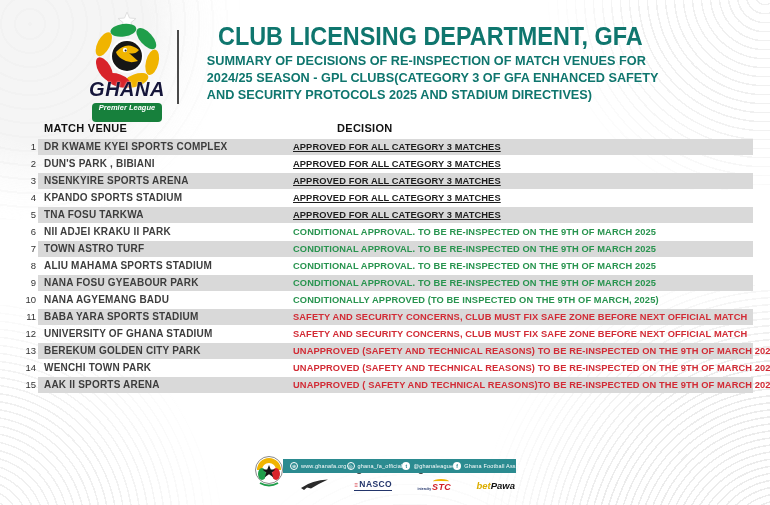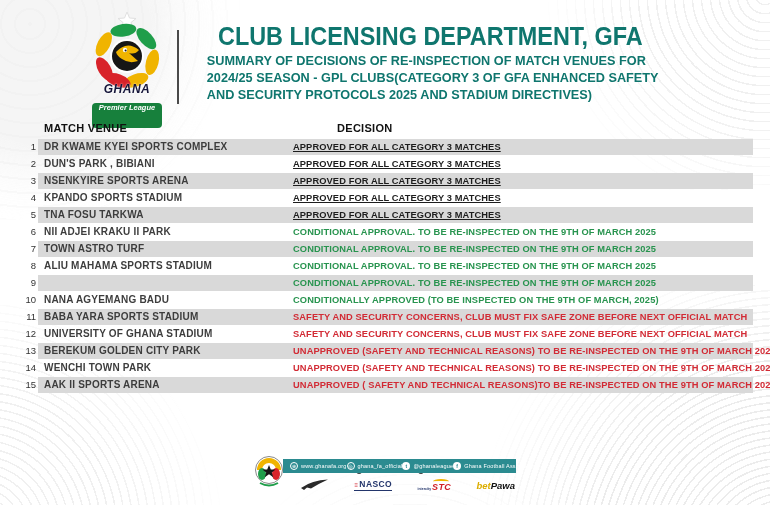--- a/index.html
+++ b/index.html
@@ -26,24 +26,24 @@
     -webkit-mask-image:radial-gradient(circle at 85% 85%, #000 0 50%, transparent 78%);
     mask-image:radial-gradient(circle at 85% 85%, #000 0 50%, transparent 78%);}
   .swirl-bc{left:260px;bottom:-140px;width:300px;height:220px;opacity:.5;
     background:repeating-radial-gradient(circle at 50% 100%, #f0f0f0 0 1.5px, transparent 1.5px 10px);
     -webkit-mask-image:radial-gradient(circle at 50% 100%, #000 0 45%, transparent 75%);
     mask-image:radial-gradient(circle at 50% 100%, #000 0 45%, transparent 75%);}
 
   
   .gpl-logo{position:absolute;left:82px;top:12px;width:90px;height:100px;}
   .gpl-text{position:absolute;left:0;right:0;top:70px;text-align:center;}
-  .gpl-ghana{font-size:12px;font-weight:800;font-style:italic;color:#16163a;
+  .gpl-ghana{font-size:20px;font-weight:800;font-style:italic;color:#16163a;
              letter-spacing:.5px;line-height:14px;text-shadow:0 0 2px #fff;}
   .gpl-ribbon{display:inline-block;margin-top:0px;background:#17803c;color:#fff;
-              font-size:7.5px;font-style:italic;font-weight:700;padding:1px 7px 16px;
+              font-size:7.5px;font-style:italic;font-weight:700;padding:1px 7px 10px;
               border-radius:4px;line-height:8px;}
   .hdr-divider{position:absolute;left:177px;top:30px;width:2px;height:74px;background:#4a4a4a;}
   .hdr-text{position:absolute;left:190px;top:22px;width:560px;text-align:left;color:#0f766e;}
   .hdr-title{font-size:26px;font-weight:800;letter-spacing:0;transform:scaleX(.9);
              transform-origin:center;white-space:nowrap;line-height:28px;}
   .hdr-sub{margin-top:2px;font-size:13.5px;font-weight:700;line-height:17px;
            transform:scaleX(.94);transform-origin:center;}
 
   
   .tbl{position:absolute;left:14px;top:121px;width:740px;}
@@ -184,20 +184,21 @@
     </div>
 
     <div class="trow">
       <span class="num">8</span>
       <span class="venue">ALIU MAHAMA SPORTS STADIUM</span>
       <span class="decision" data-status="conditional">CONDITIONAL APPROVAL. TO BE RE-INSPECTED ON THE 9TH OF MARCH 2025</span>
     </div>
 
     <div class="trow">
       <span class="num">9</span>
+      <span class="venue">NANA FOSU GYEABOUR PARK</span>
       <span class="decision" data-status="conditional">CONDITIONAL APPROVAL. TO BE RE-INSPECTED ON THE 9TH OF MARCH 2025</span>
     </div>
 
     <div class="trow">
       <span class="num">10</span>
       <span class="venue">NANA AGYEMANG BADU</span>
       <span class="decision" data-status="conditional">CONDITIONALLY APPROVED (TO BE INSPECTED ON THE 9TH OF MARCH, 2025)</span>
     </div>
 
     <div class="trow">

